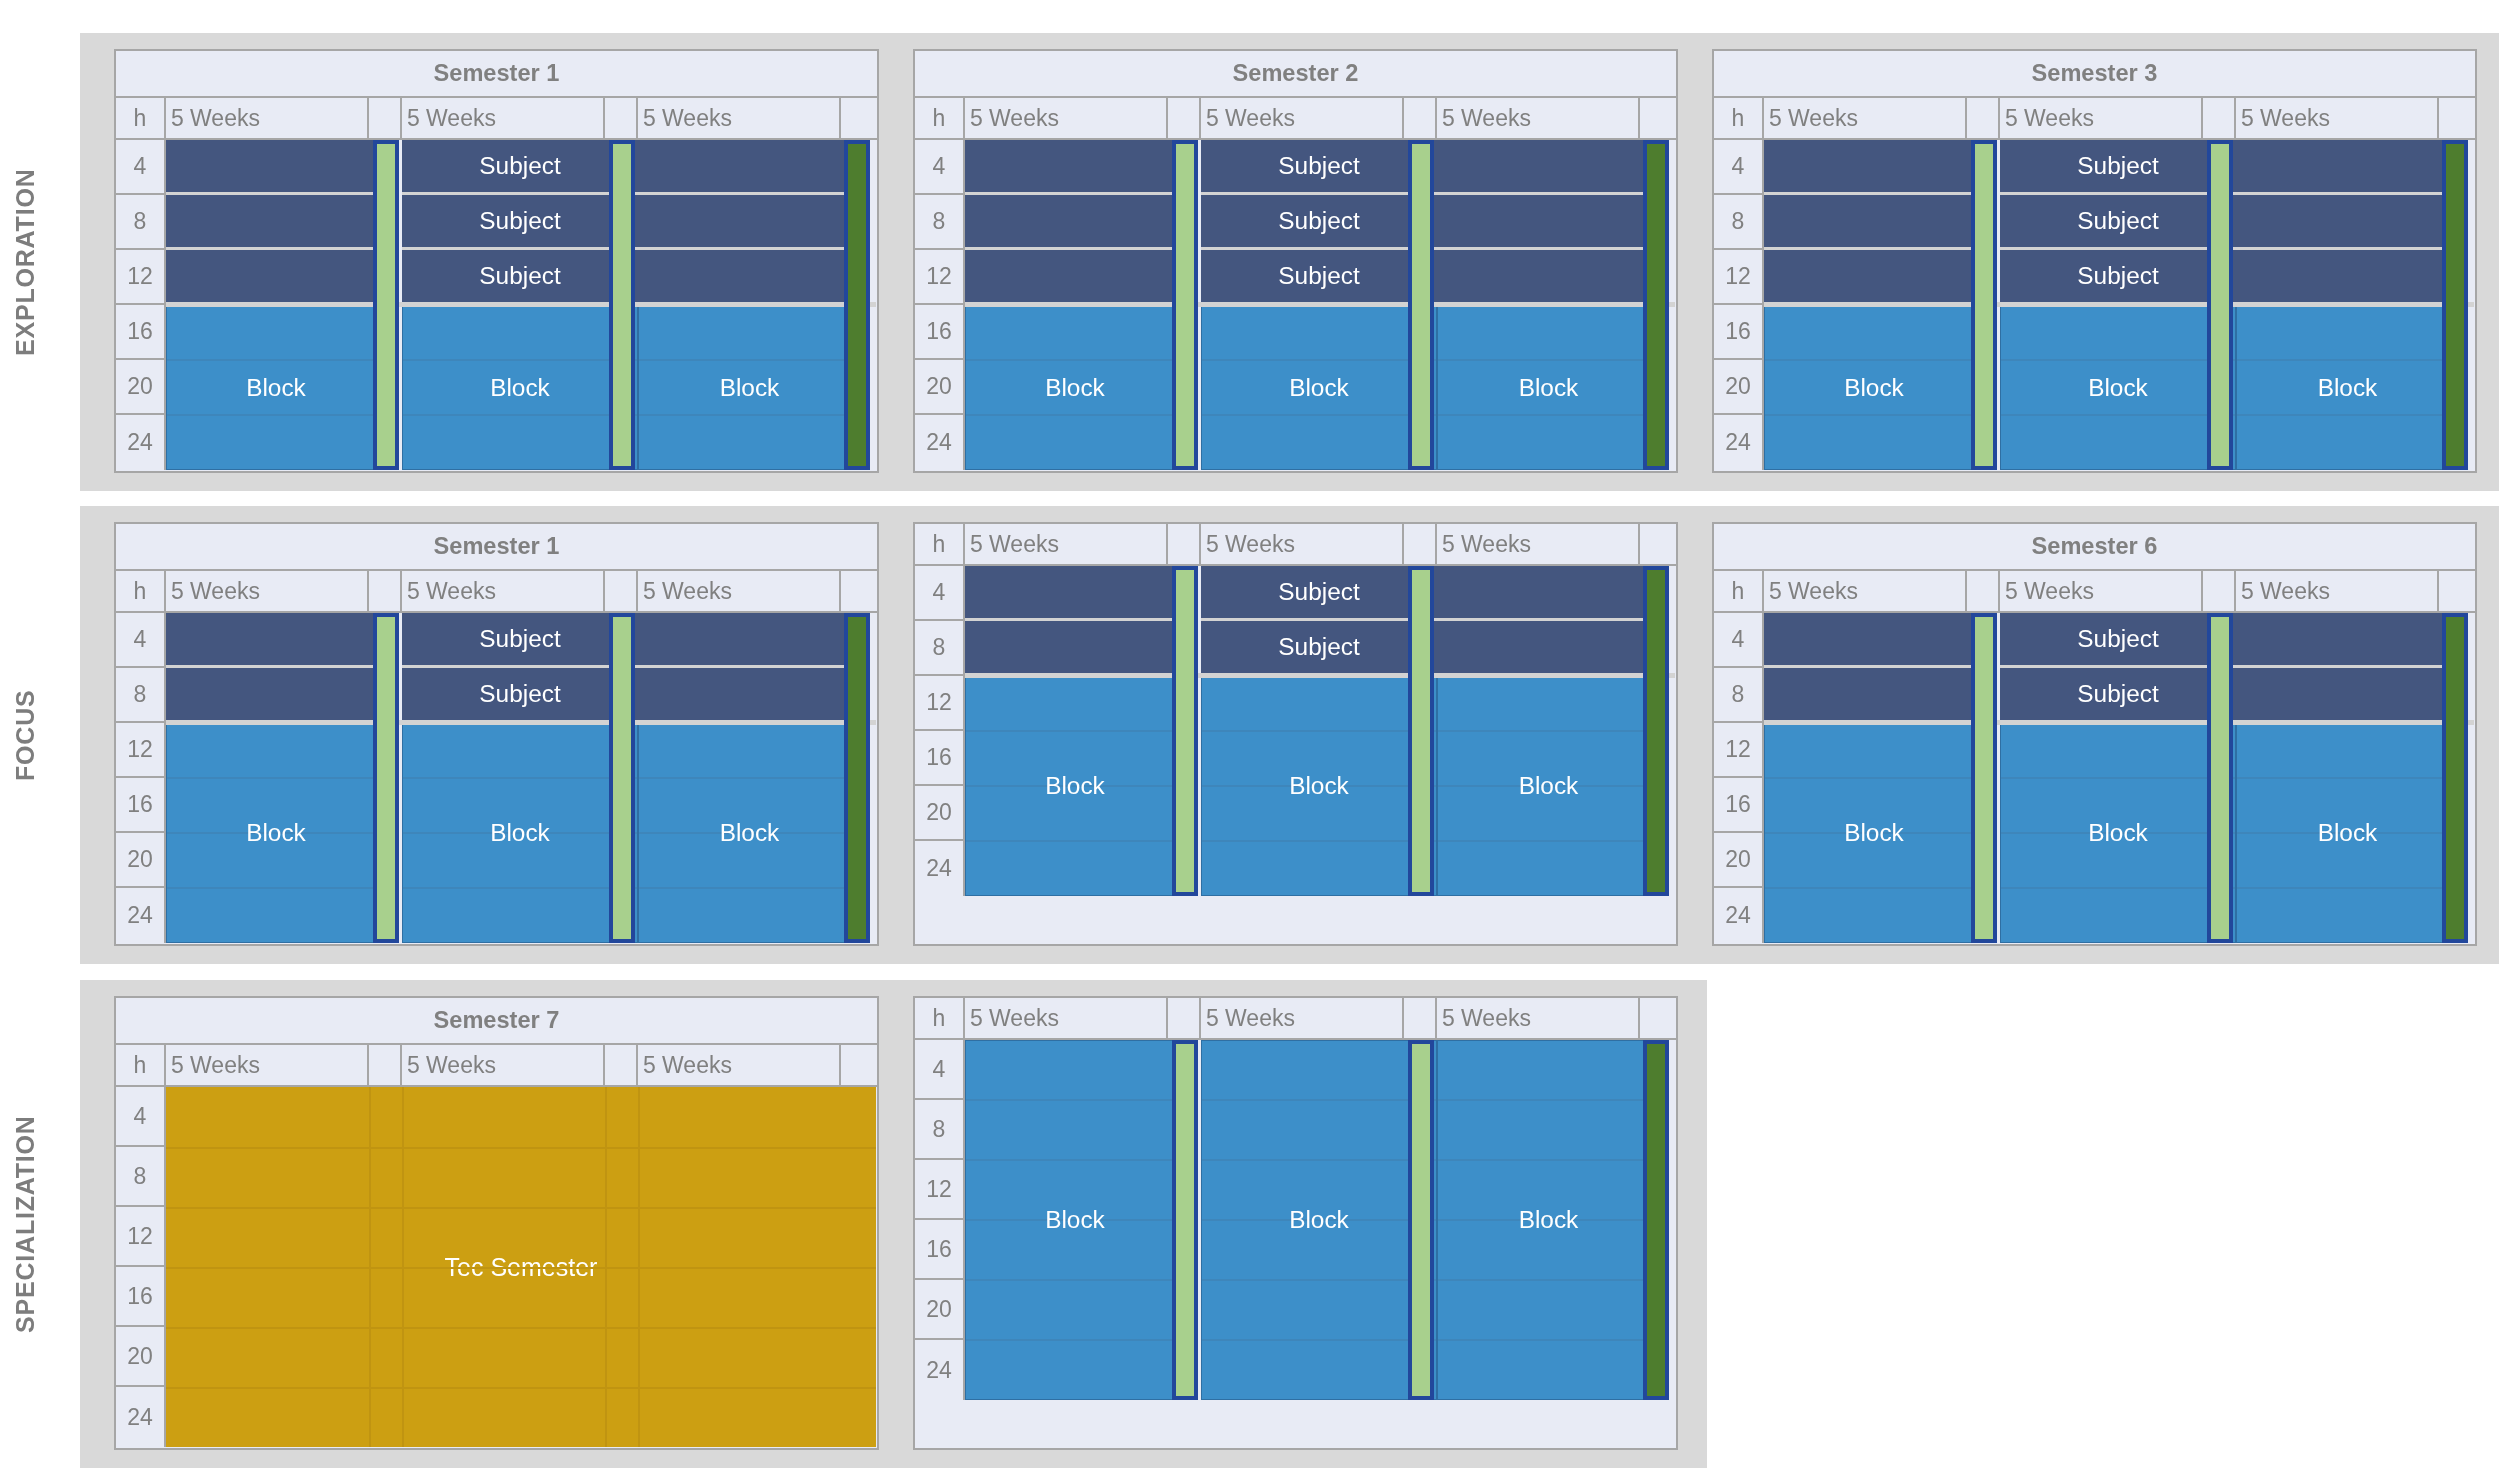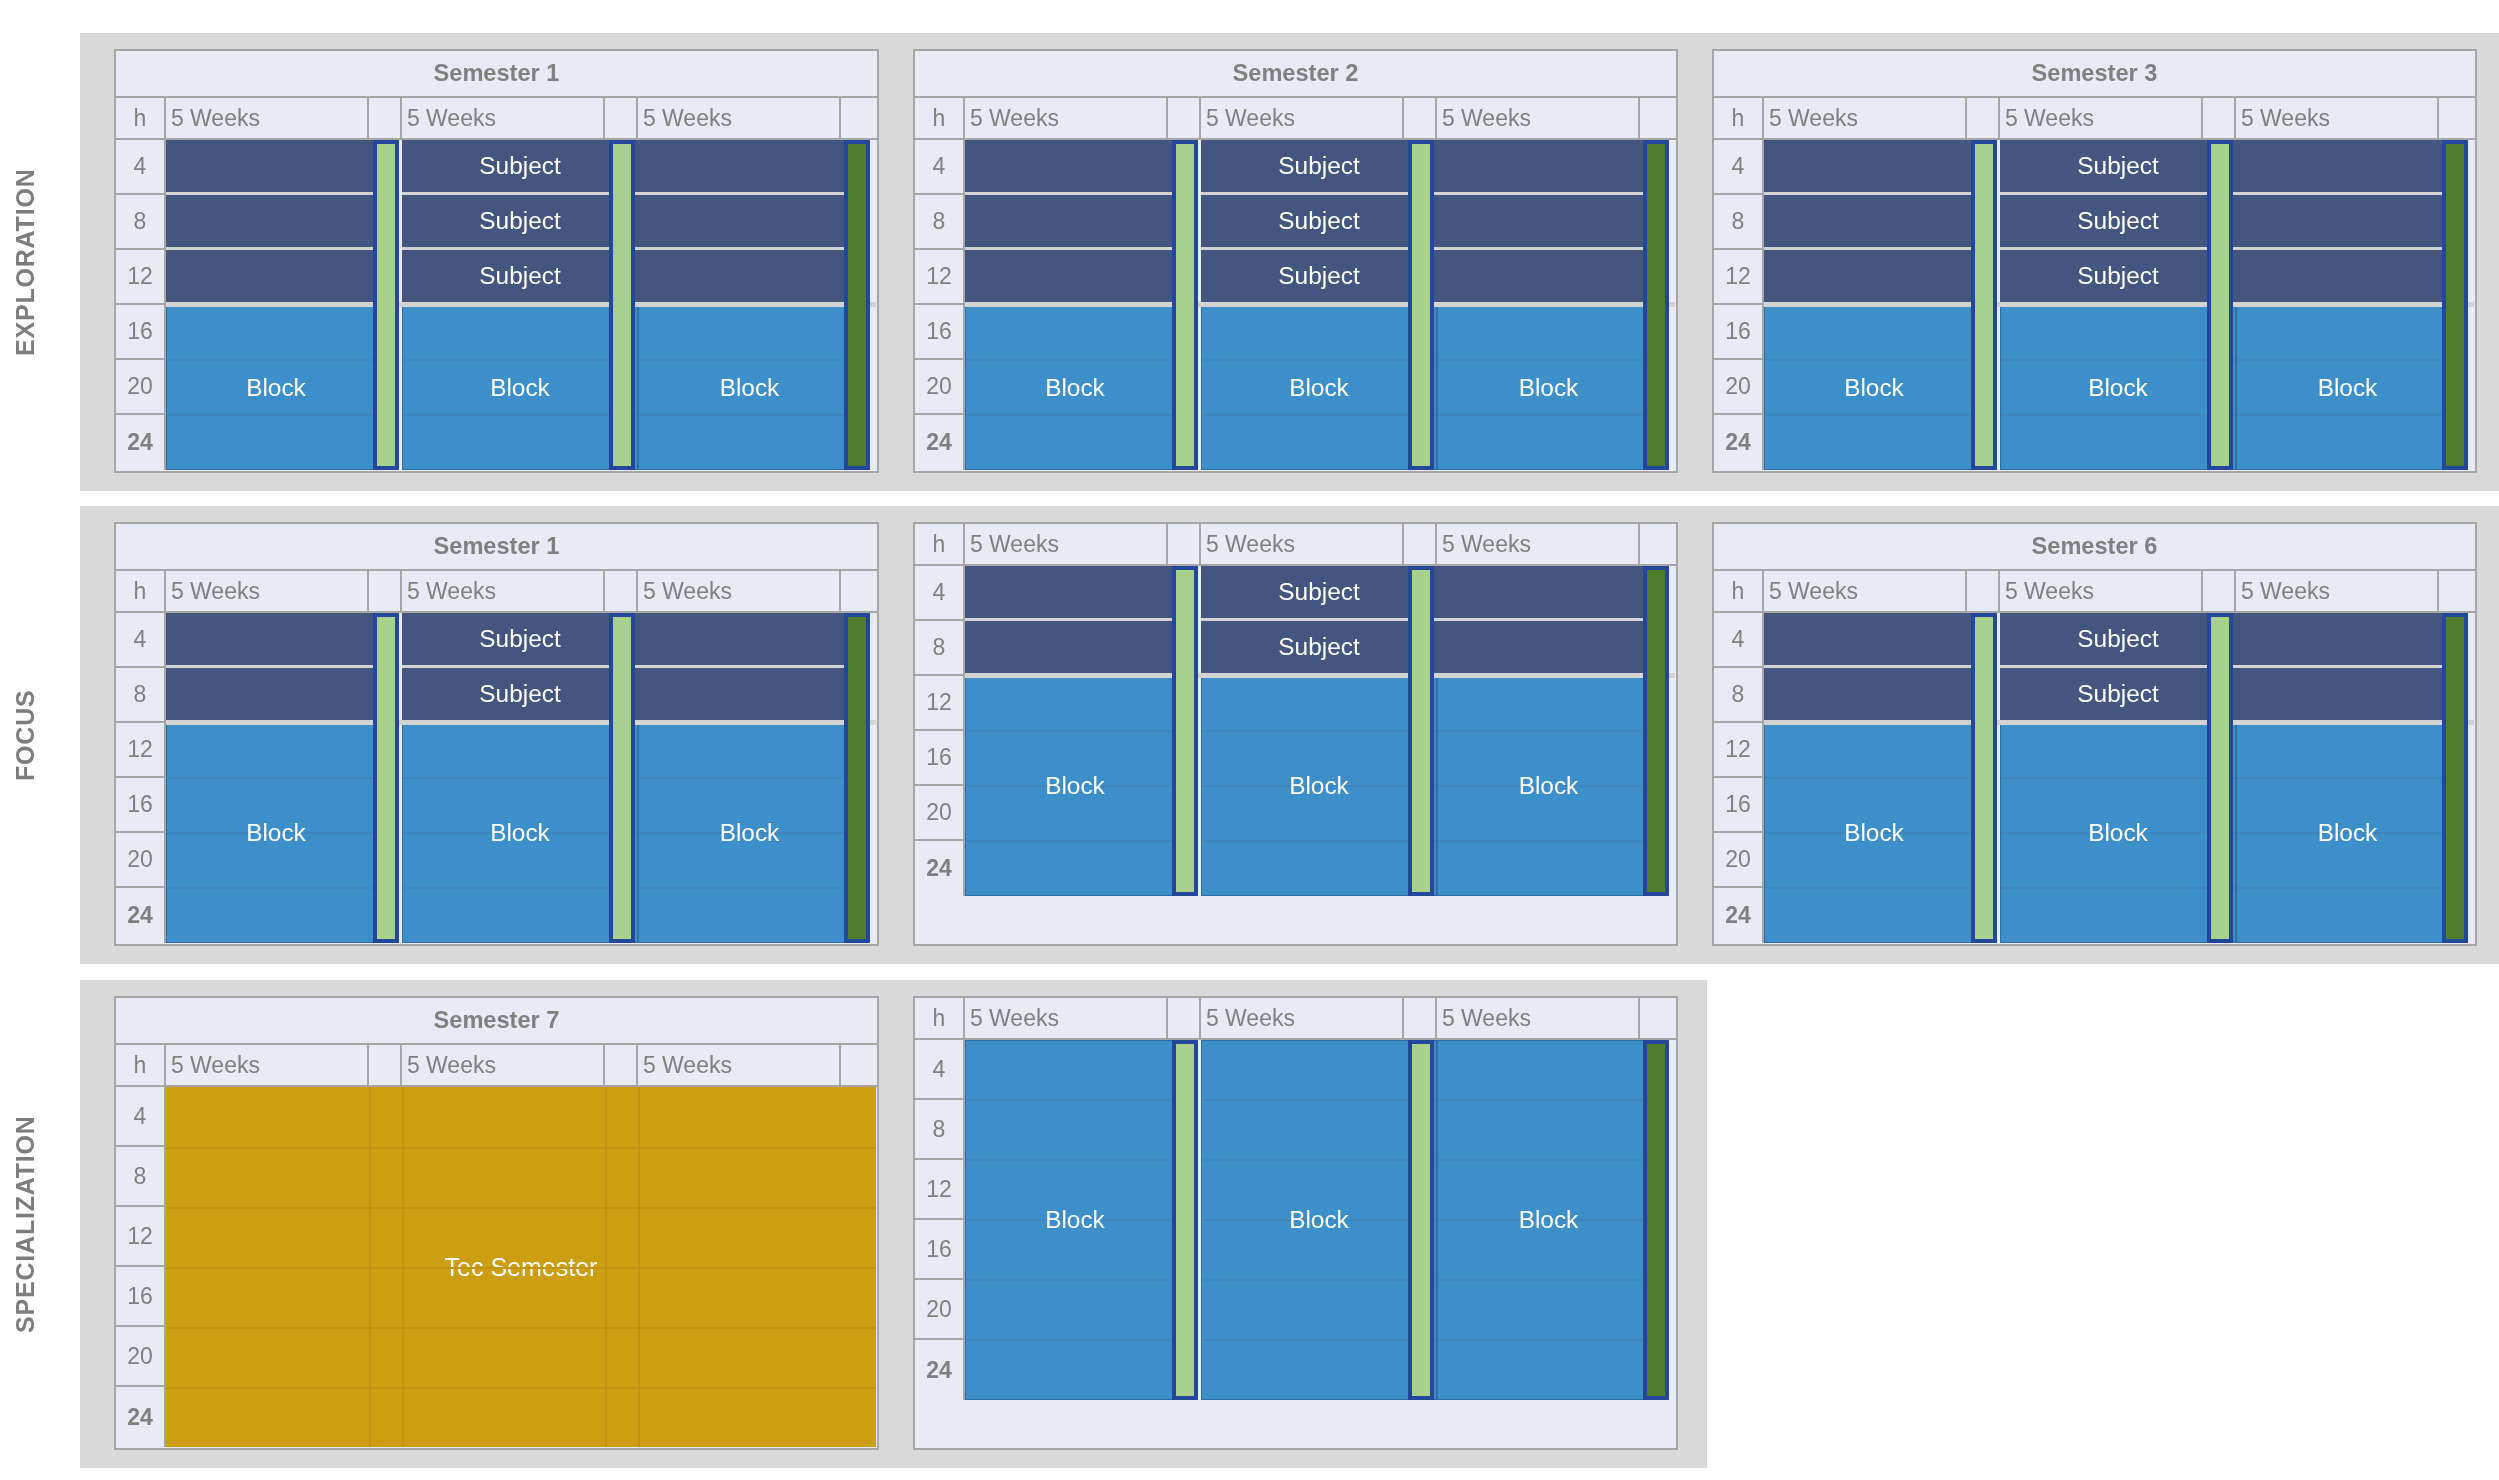--- a/index.html
+++ b/index.html
@@ -77,21 +77,21 @@
     background:#e8ebf5;
     z-index:3;
   }
   .hour-cell{
     box-sizing:border-box;
     border-bottom:2.4px solid #a6a6a6;
     display:flex;align-items:center;justify-content:center;
     color:#808080;font-size:23px;
     background:#e8ebf5;
   }
-  .hour-cell:last-child{border-bottom:none;font-weight:bold;}
+  .hour-cell:last-child{border-bottom:none;}
 
   
   .cell{position:absolute;box-sizing:border-box;}
   .subject{
     background:#44567f;
     color:#ffffff;font-size:24.4px;
     display:flex;align-items:center;justify-content:center;
     border-bottom:3.3px solid #d3d3d3;
   }
   .subject.nolabel{color:transparent;}

